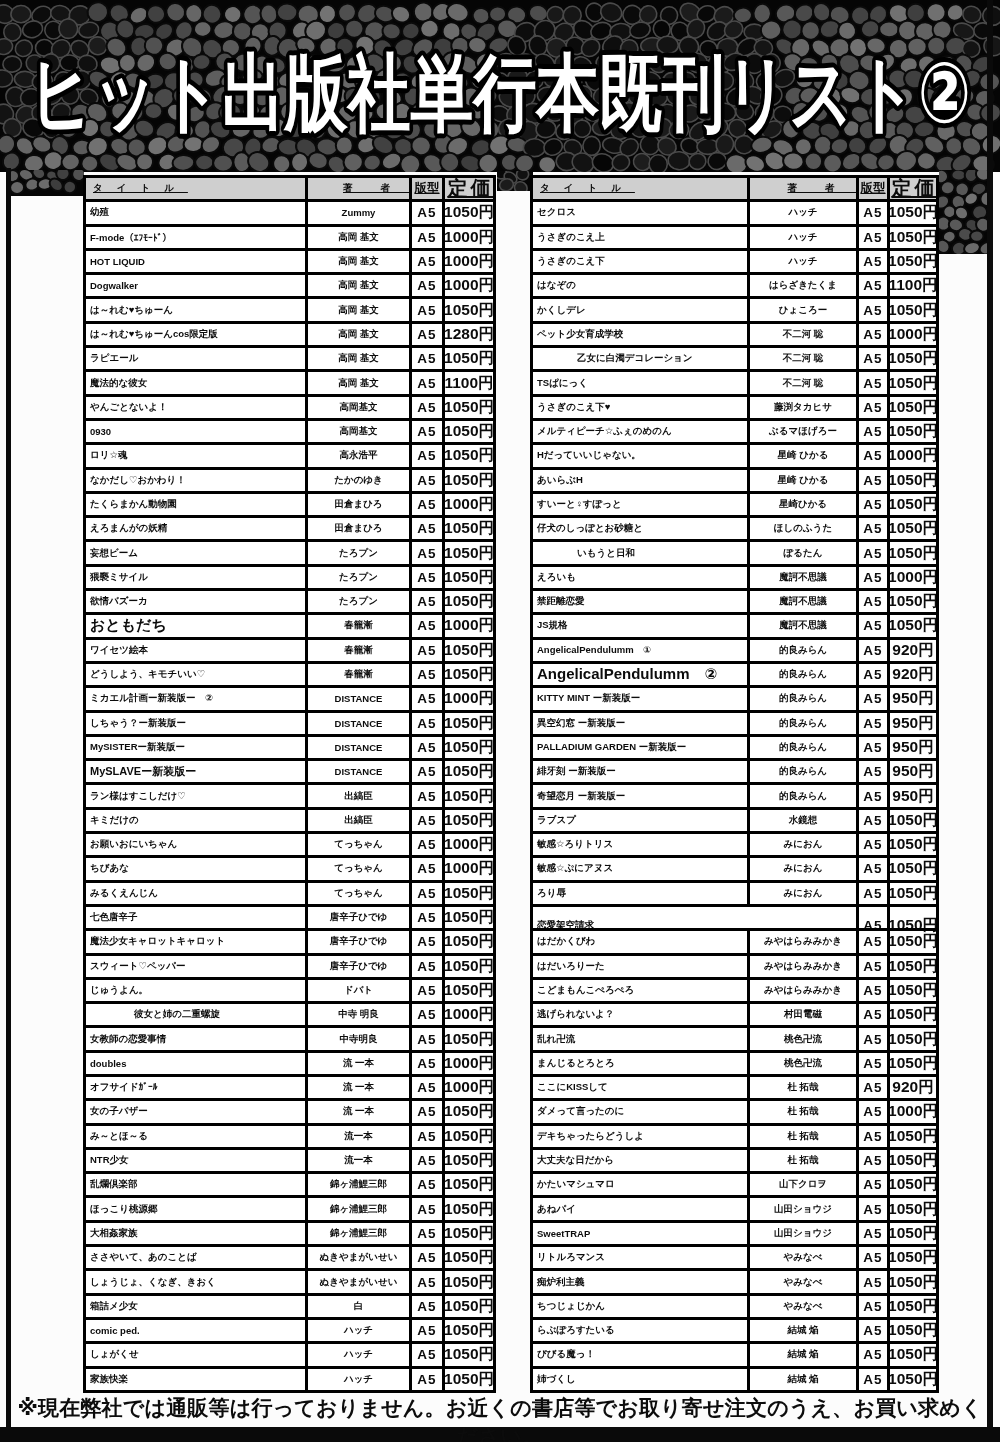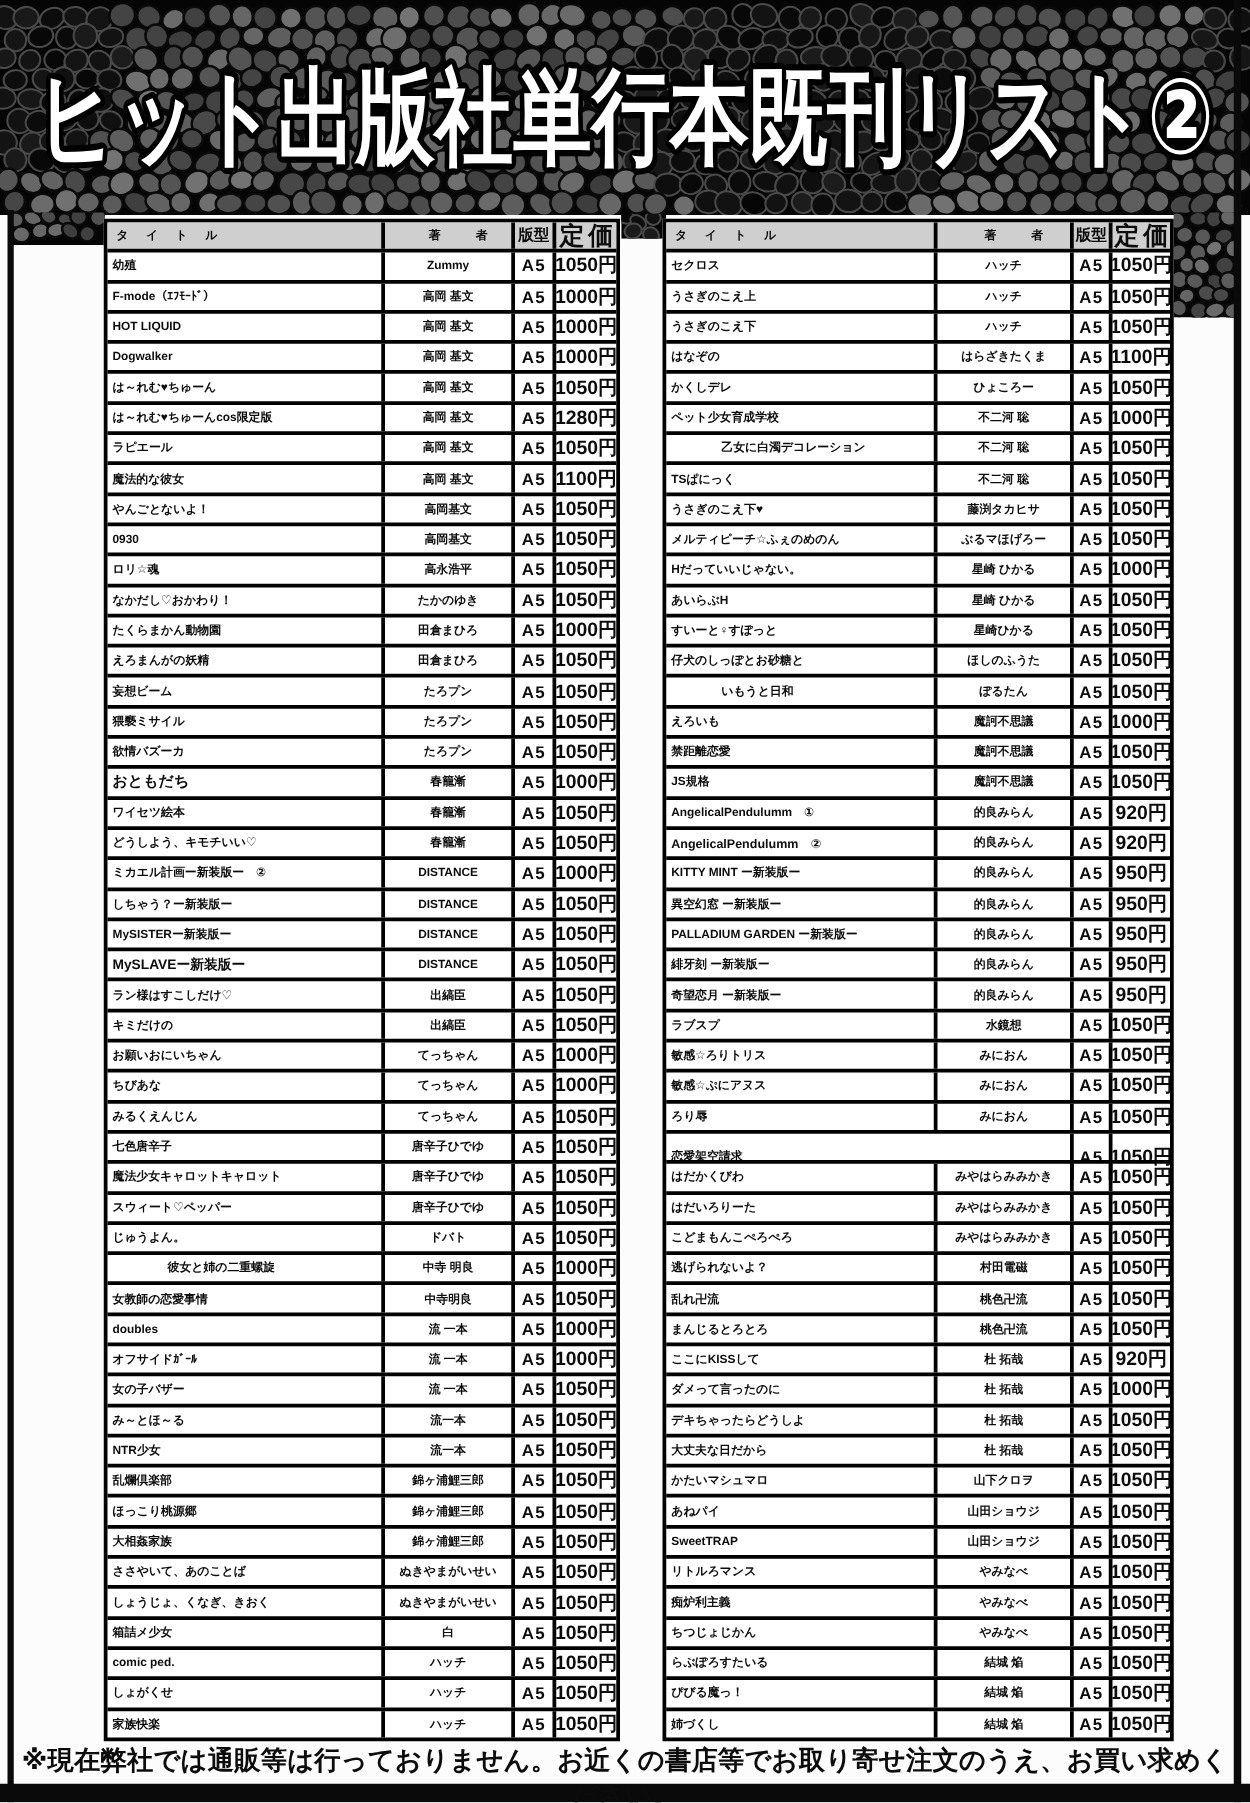--- a/index.html
+++ b/index.html
@@ -34,21 +34,21 @@
   .catalog.left  .row{grid-template-columns:219px 104px 33px 1fr;}
   .catalog.right .row{grid-template-columns:214px 109px 31px 1fr;}
   .row + .row{border-top:3px solid #000;}
   .cell{display:flex;align-items:center;justify-content:center;overflow:hidden;
         white-space:nowrap;box-sizing:border-box;font-weight:bold;}
   .cell + .cell{border-left:3px solid #000;}
   .cell.title{justify-content:flex-start;padding:0 2px 0 4px;font-size:17.5px;}
   .cell.author{font-size:15px;}
   .cell.format{font-size:13.5px;letter-spacing:1px;}
   .cell.price{font-size:15.5px;}
-  .row.head{background:#cfcfcf;}
+  .row.head{background:#cfcfcf;text-decoration:underline;}
   .row.head .cell.title{font-size:20px;letter-spacing:14px;padding-left:7px;}
   .row.head .cell.author{font-size:20px;letter-spacing:28px;padding-left:44px;text-align:center;}
   .row.head .cell.format{font-size:12.5px;letter-spacing:0;}
   .row.head .cell.price{font-size:20px;letter-spacing:3px;padding-left:3px;}
 
   
   .footer-note{position:absolute;left:14px;right:14px;top:1394px;text-align:center;
                font-size:21px;font-weight:bold;letter-spacing:0.2px;}
 </style>
 </head>
@@ -756,21 +756,21 @@
         <div class="cell format">A5</div>
         <div class="cell price">1050円</div>
       </div>
       <div class="row">
         <div class="cell title" style="font-size: 9.5px;">欲情バズーカ</div>
         <div class="cell author" style="font-size: 9.5px;">たろプン</div>
         <div class="cell format">A5</div>
         <div class="cell price">1050円</div>
       </div>
       <div class="row">
-        <div class="cell title" style="font-size: 12px;">おともだち</div>
+        <div class="cell title" style="font-size: 15px;">おともだち</div>
         <div class="cell author" style="font-size: 9.5px;">春籠漸</div>
         <div class="cell format">A5</div>
         <div class="cell price">1000円</div>
       </div>
       <div class="row">
         <div class="cell title" style="font-size: 9.5px;">ワイセツ絵本</div>
         <div class="cell author" style="font-size: 9.5px;">春籠漸</div>
         <div class="cell format">A5</div>
         <div class="cell price">1050円</div>
       </div>
@@ -1071,21 +1071,21 @@
         <div class="cell format">A5</div>
         <div class="cell price">1050円</div>
       </div>
       <div class="row">
         <div class="cell title" style="font-size: 9.5px;">AngelicalPendulumm　①</div>
         <div class="cell author" style="font-size: 9.5px;">的良みらん</div>
         <div class="cell format">A5</div>
         <div class="cell price">920円</div>
       </div>
       <div class="row">
-        <div class="cell title" style="font-size: 10px; text-align: center;">AngelicalPendulumm　②</div>
+        <div class="cell title" style="font-size: 15px; text-align: center;">AngelicalPendulumm　②</div>
         <div class="cell author" style="font-size: 9.5px;">的良みらん</div>
         <div class="cell format">A5</div>
         <div class="cell price">920円</div>
       </div>
       <div class="row">
         <div class="cell title" style="font-size: 9.5px;">KITTY MINT ー新装版ー</div>
         <div class="cell author" style="font-size: 9.5px;">的良みらん</div>
         <div class="cell format">A5</div>
         <div class="cell price">950円</div>
       </div>

